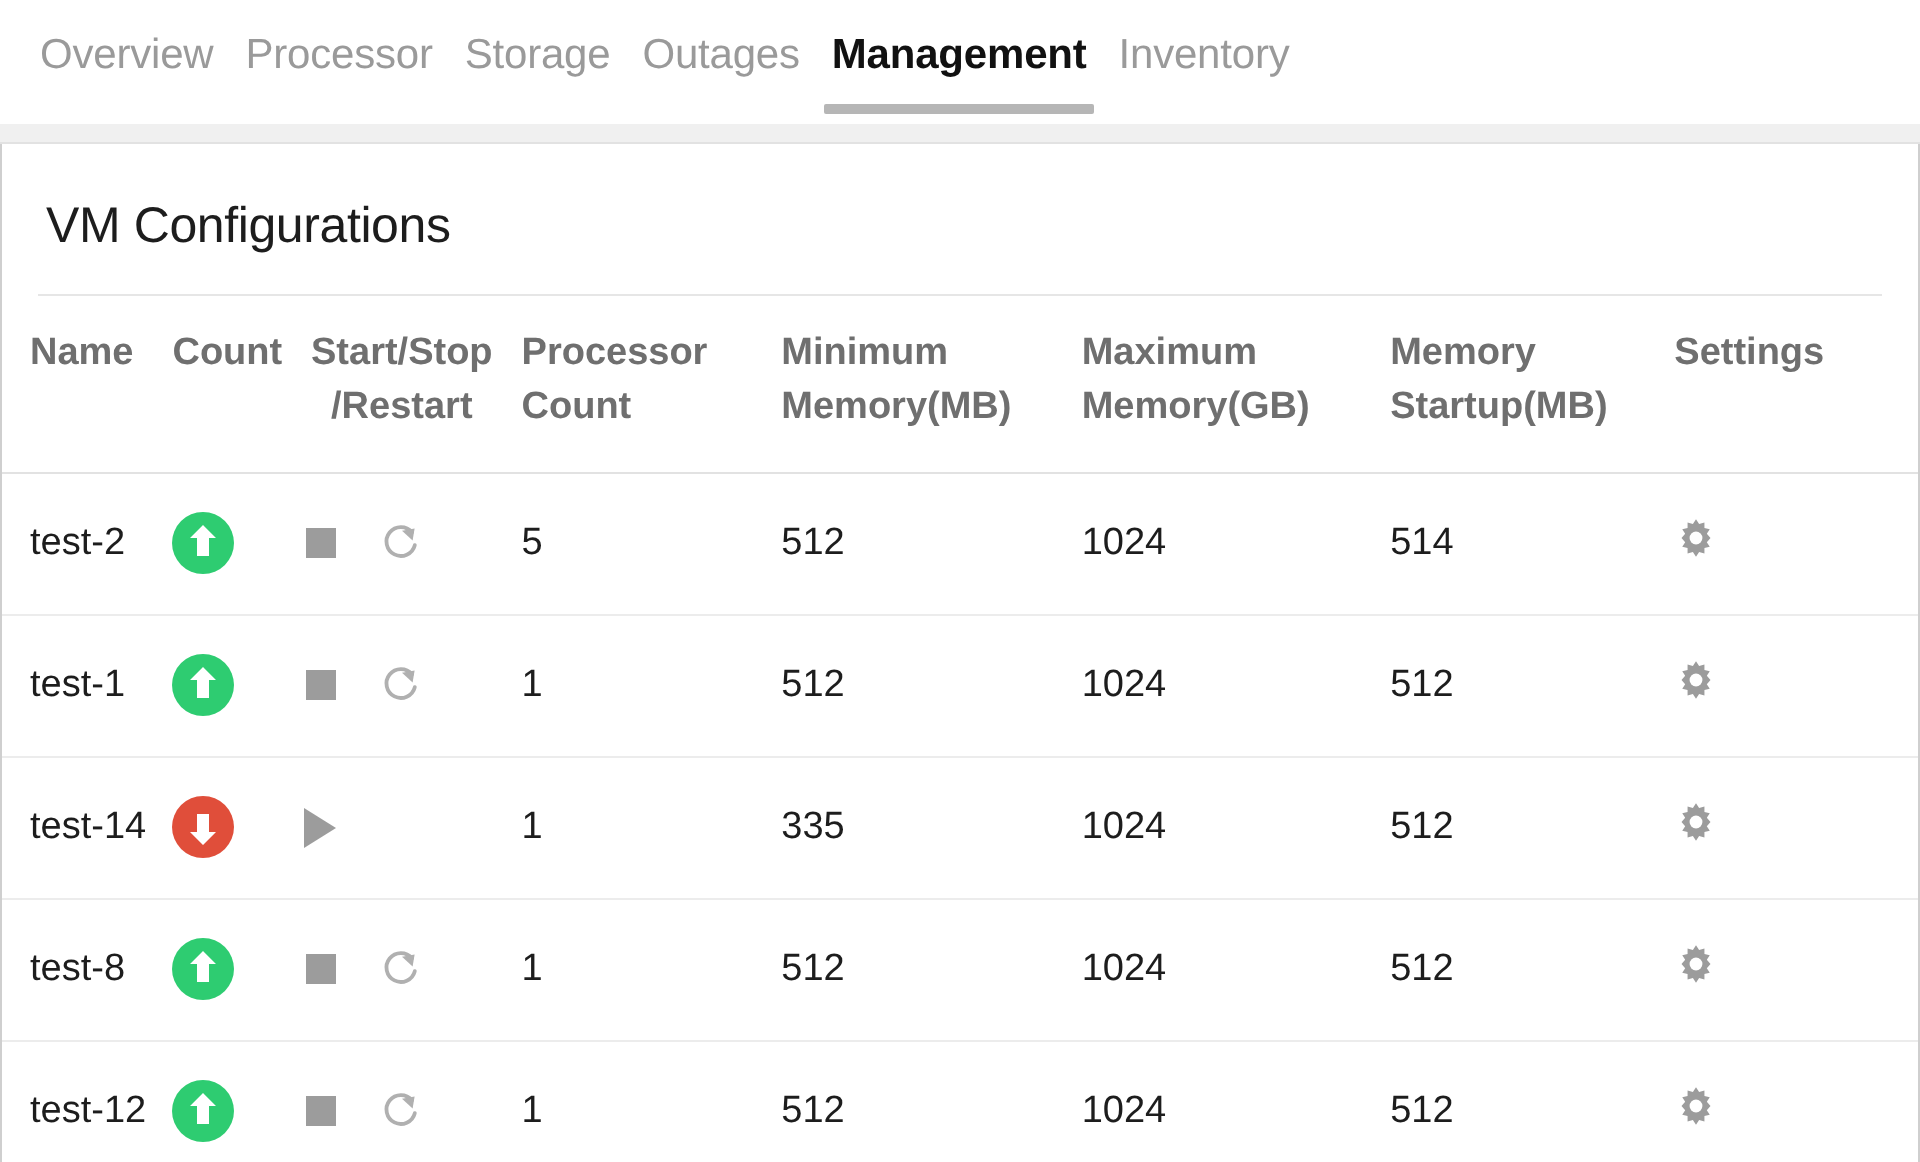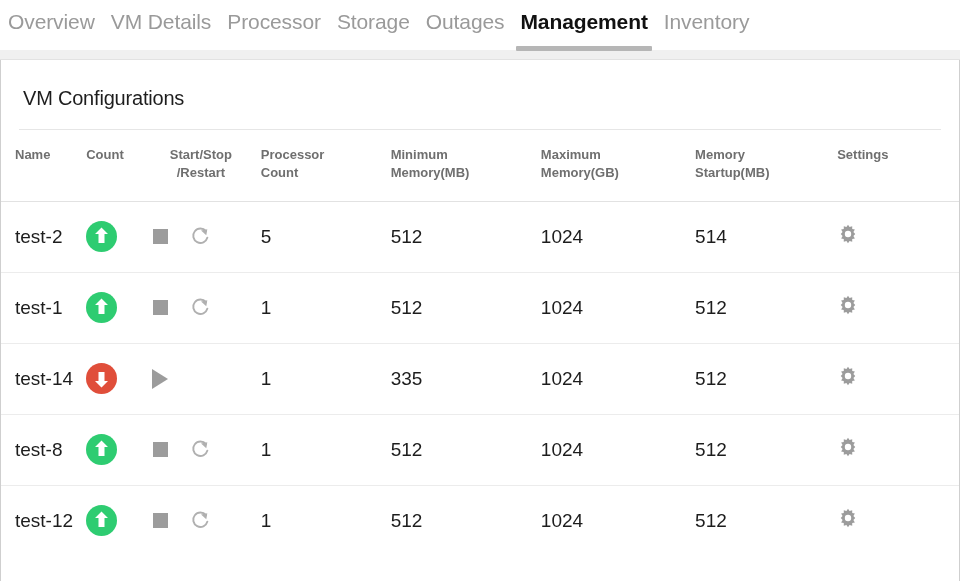--- a/index.html
+++ b/index.html
@@ -16,23 +16,23 @@
     width: 960px;
     height: 581px;
     overflow: hidden;
     background: #ffffff;
     box-sizing: border-box;
   }
 
   
   .tabbar {
     position: relative;
-    height: 50px;
+    height: 62px;
     background: #ffffff;
-    padding-left: 0;
+    padding-left: 12px;
     display: flex;
     align-items: center;
     box-sizing: border-box;
   }
   .tab {
     position: relative;
     font-size: 21px;
     color: #9a9a9a;
     padding: 0 8px;
     height: 50px;
@@ -68,42 +68,42 @@
     position: relative;
     height: 522px;
     background: #ffffff;
     border-left: 1px solid #cfcfcf;
     border-right: 1px solid #cfcfcf;
     border-bottom: 1px solid #cfcfcf;
     box-sizing: border-box;
     overflow: hidden;
   }
   .panel-title {
-    font-size: 20px;
+    font-size: 25px;
     color: #1d1d1d;
     padding: 27px 0 0 22px;
     letter-spacing: -0.2px;
   }
   .title-rule {
     margin: 19px 18px 0 18px;
     height: 1px;
     background: #e6e6e6;
   }
 
   
   table.vmtable {
     width: 100%;
     border-collapse: collapse;
     table-layout: fixed;
     font-size: 18px;
   }
   table.vmtable th {
     color: #6f6f6f;
     font-weight: bold;
-    font-size: 13px;
+    font-size: 19px;
     text-align: left;
     vertical-align: top;
     padding: 16px 0 18px 0;
     line-height: 1.42;
   }
   table.vmtable thead tr {
     border-bottom: 1px solid #e2e2e2;
   }
   table.vmtable td {
     color: #1d1d1d;
@@ -177,21 +177,20 @@
   .gear-cell { padding-left: 12px; }
   .gear-icon { cursor: pointer; display: inline-block; }
 </style>
 </head>
 <body>
 
 <div id="app">
 
   <div class="tabbar" id="tabbar">
       <div class="tab">Overview</div>
-      <div class="tab">VM Details</div>
       <div class="tab">Processor</div>
       <div class="tab">Storage</div>
       <div class="tab">Outages</div>
       <div class="tab active">Management</div>
       <div class="tab">Inventory</div>
     </div>
   <div class="tab-band"></div>
 
   <div class="panel">
     <div class="panel-title">VM Configurations</div>

